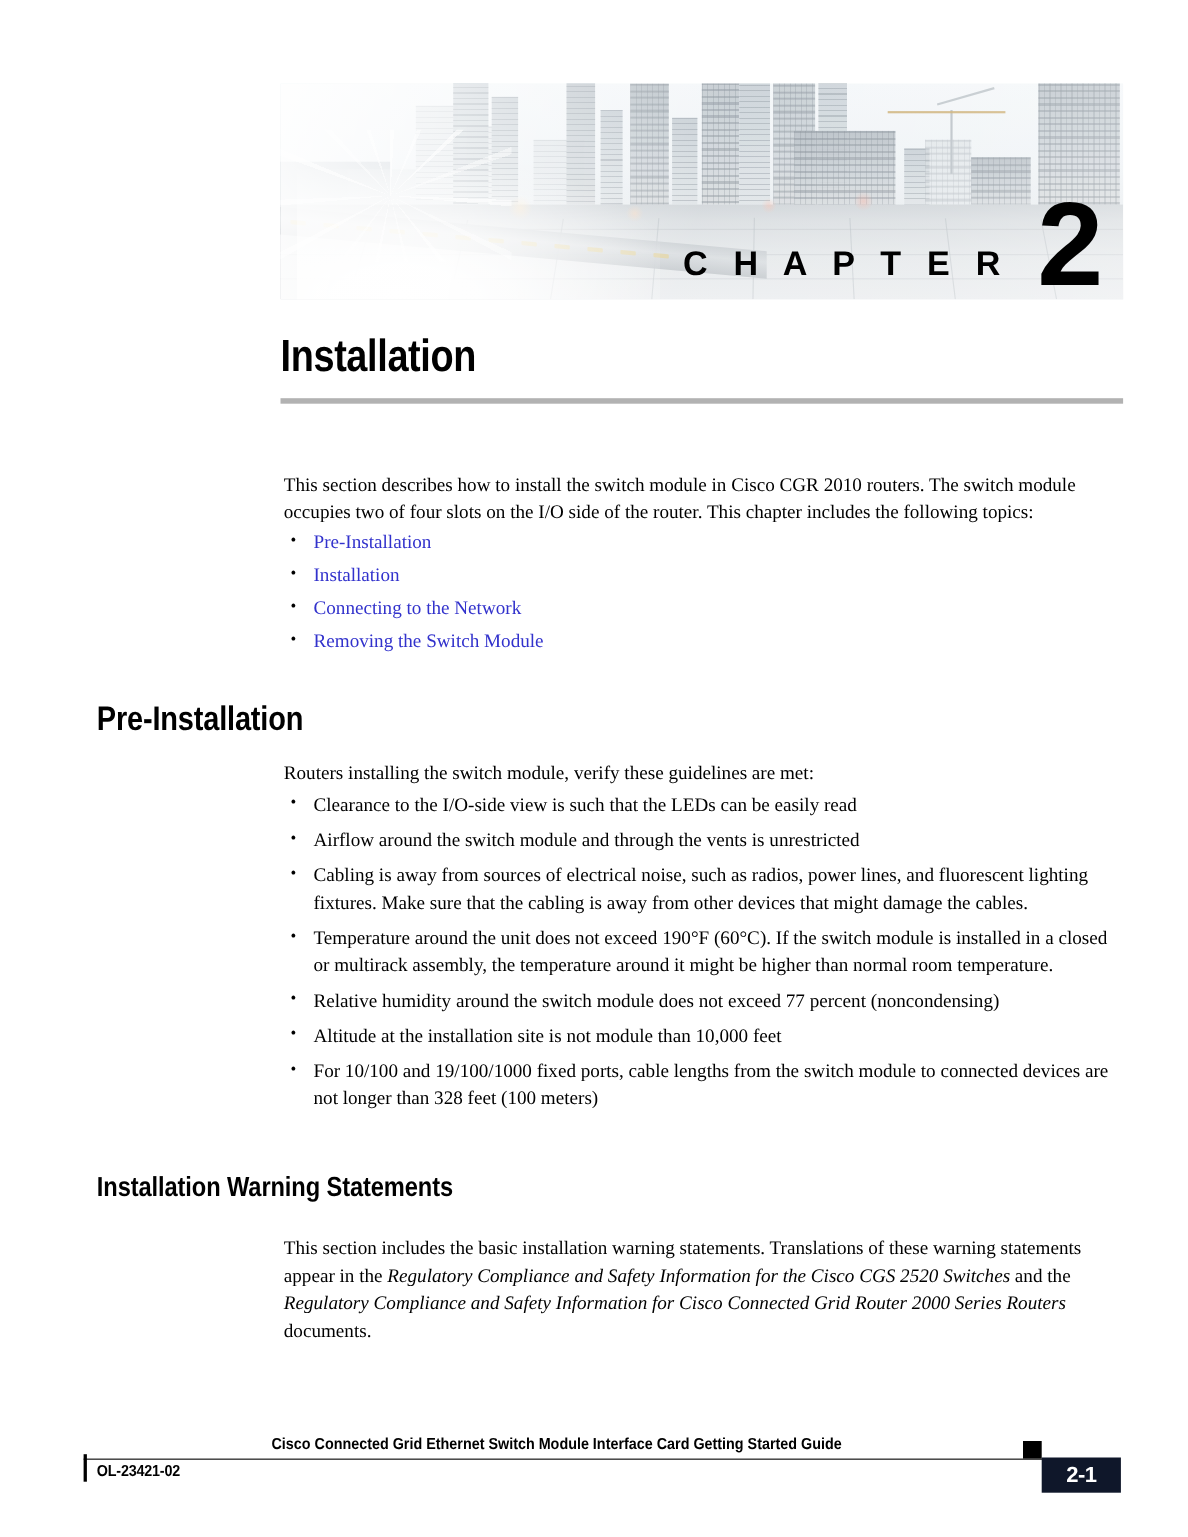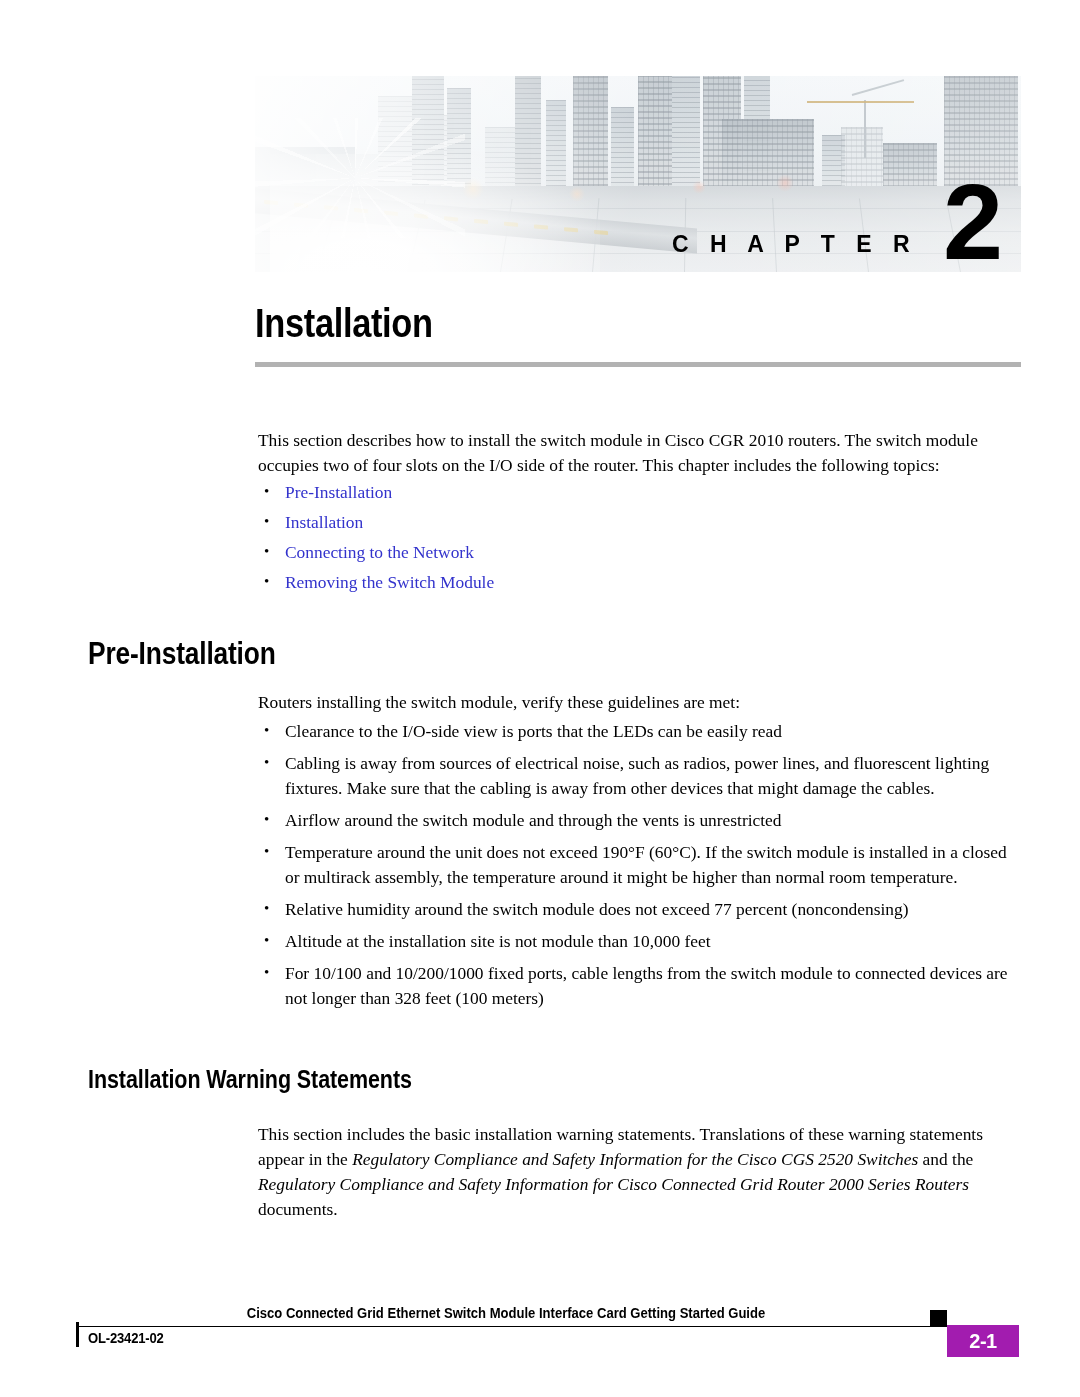--- a/index.html
+++ b/index.html
@@ -142,21 +142,21 @@
     background: linear-gradient(100deg, rgba(255,255,255,.92) 0%, rgba(255,255,255,.45) 26%, rgba(255,255,255,.10) 50%, rgba(255,255,255,.16) 78%, rgba(255,255,255,.30) 100%);
     pointer-events: none;
   }
 
   .chapter-label {
     position: absolute;
     right: 104px;
     bottom: 14px;
     font-family: "Liberation Sans", sans-serif;
     font-weight: bold;
-    font-size: 23px;
+    font-size: 31px;
     letter-spacing: 7.5px;
     color: #000;
     z-index: 6;
     text-align: right;
   }
   .chapter-num {
     position: absolute;
     right: 18px;
     bottom: -4px;
     font-family: "Liberation Sans", sans-serif;
@@ -300,21 +300,21 @@
     transform: scaleX(.9);
     transform-origin: left top;
     color: #000;
   }
   .page-box {
     position: absolute;
     left: 947px;
     top: 1325px;
     width: 72px;
     height: 32px;
-    background: #a21caf;
+    background: #0f172a;
     color: #fff;
     font-family: "Liberation Sans", sans-serif;
     font-weight: bold;
     font-size: 20px;
     display: flex;
     align-items: center;
     justify-content: center;
     letter-spacing: -0.5px;
   }
   i.em { font-style: italic; }
@@ -448,27 +448,27 @@
   <div class="bullet link" style="margin-bottom:5px;">
     <span class="link-text">Removing the Switch Module</span>
   </div>
 </div>
 
 <div class="h1" style="top:636px;">Pre-Installation</div>
 
 <div class="para" style="top:690px;">Routers installing the switch module, verify these guidelines are met:</div>
 
 <div class="bullet-list" style="top:719px;">
-  <div class="bullet">Clearance to the I/O-side view is ports that the LEDs can be easily read</div>
+  <div class="bullet">Clearance to the I/O-side view is such that the LEDs can be easily read</div>
+  <div class="bullet">Airflow around the switch module and through the vents is unrestricted</div>
   <div class="bullet">Cabling is away from sources of electrical noise, such as radios, power lines, and fluorescent lighting fixtures. Make sure that the cabling is away from other devices that might damage the cables.</div>
-  <div class="bullet">Airflow around the switch module and through the vents is unrestricted</div>
   <div class="bullet">Temperature around the unit does not exceed 190°F (60°C). If the switch module is installed in a closed or multirack assembly, the temperature around it might be higher than normal room temperature.</div>
   <div class="bullet">Relative humidity around the switch module does not exceed 77 percent (noncondensing)</div>
   <div class="bullet">Altitude at the installation site is not module than 10,000 feet</div>
-  <div class="bullet">For 10/100 and 10/200/1000 fixed ports, cable lengths from the switch module to connected devices are not longer than 328 feet (100 meters)</div>
+  <div class="bullet">For 10/100 and 19/100/1000 fixed ports, cable lengths from the switch module to connected devices are not longer than 328 feet (100 meters)</div>
 </div>
 
 <div class="h2" style="top:1065px;">Installation Warning Statements</div>
 
 <div class="para" style="top:1122px;">
   <span>This section includes the basic installation warning statements. Translations of these warning statements appear in the </span><i class="em">Regulatory Compliance and Safety Information for the Cisco CGS 2520 Switches</i><span> and the </span><i class="em">Regulatory Compliance and Safety Information for Cisco Connected Grid Router 2000 Series Routers</i><span> documents.</span>
 </div>
 
 <div class="footer-doc top">Cisco Connected Grid Ethernet Switch Module Interface Card Getting Started Guide</div>
 <div class="footer-square"></div>

